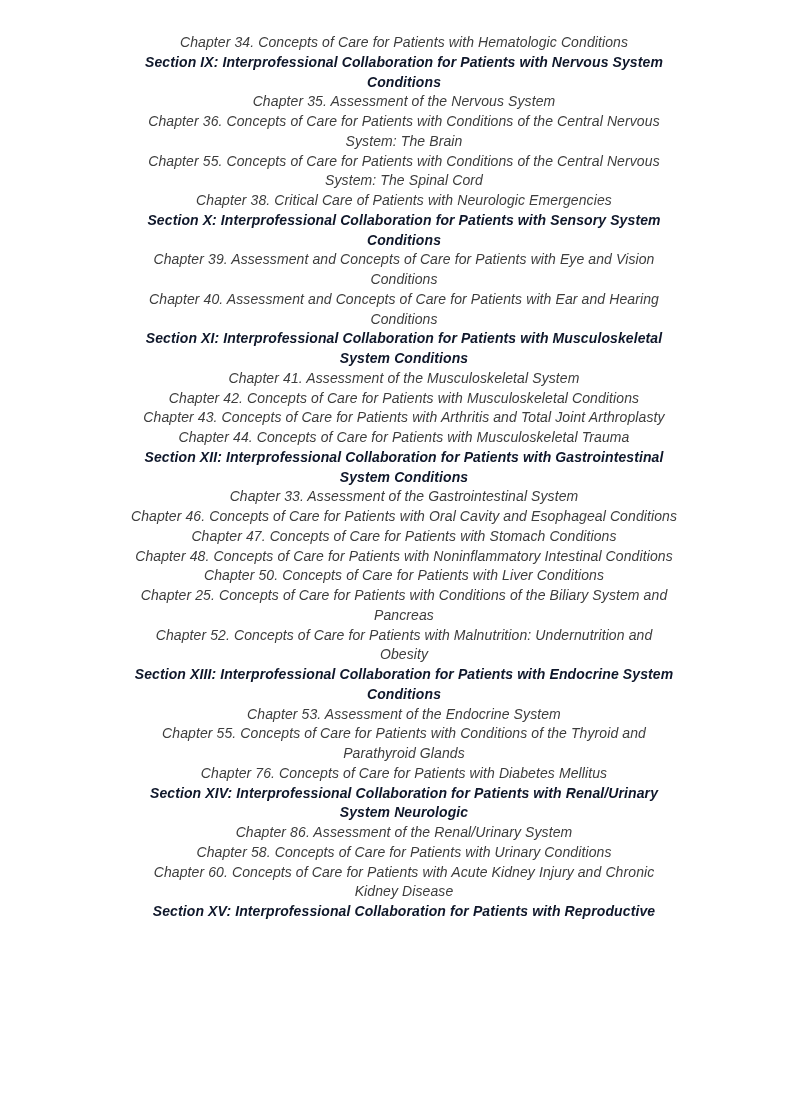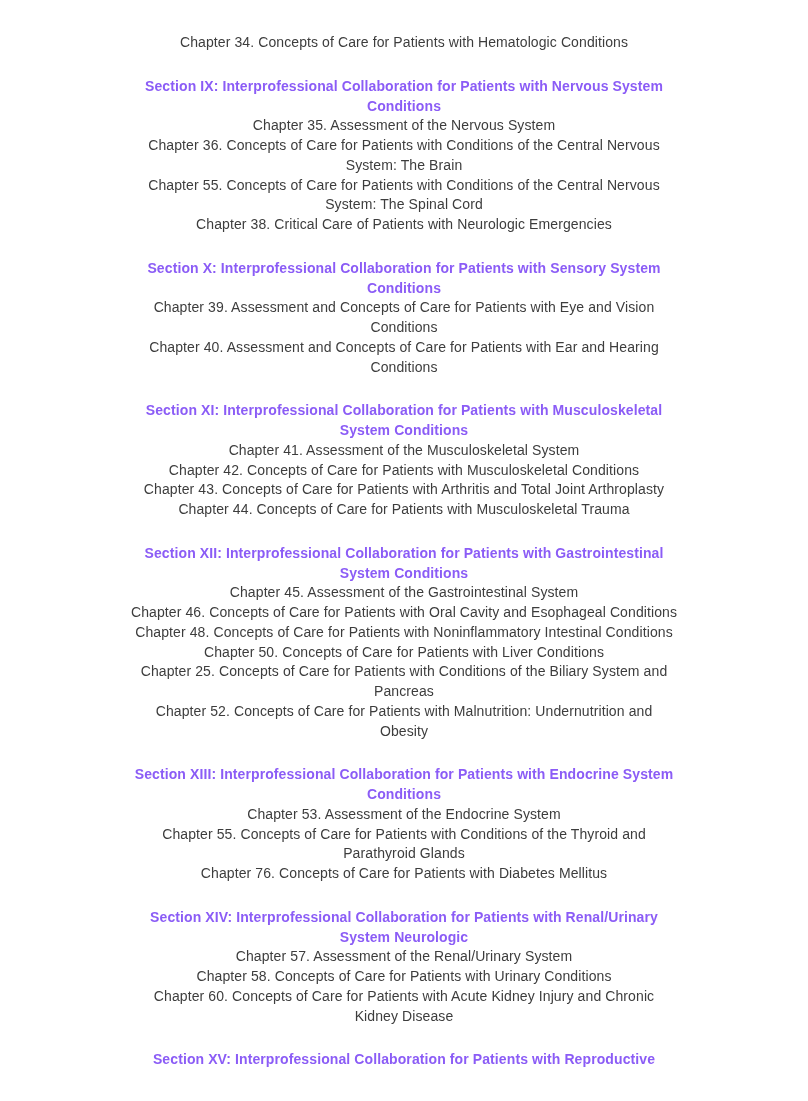--- a/index.html
+++ b/index.html
@@ -24,25 +24,25 @@
     width: 720px;
     margin: 0 auto;
   }
   .entry {
     white-space: pre-line;
     text-align: center;
     font-size: 14px;
     line-height: 19.75px;
     color: #3d3d3d;
     letter-spacing: 0.1px;
+    font-style: italic;
   }
   .entry.section {
     font-weight: 700;
-    color: #8b5cf6;
-    margin-top: 24px;
+    color: #0f172a;
   }
 </style>
 </head>
 <body>
 
 <div class="page">
   <div class="toc">
       <div class="entry chapter">Chapter 34. Concepts of Care for Patients with Hematologic Conditions</div>
       <div class="entry section">Section IX: Interprofessional Collaboration for Patients with Nervous System
 Conditions</div>
@@ -59,35 +59,36 @@
       <div class="entry chapter">Chapter 40. Assessment and Concepts of Care for Patients with Ear and Hearing
 Conditions</div>
       <div class="entry section">Section XI: Interprofessional Collaboration for Patients with Musculoskeletal
 System Conditions</div>
       <div class="entry chapter">Chapter 41. Assessment of the Musculoskeletal System</div>
       <div class="entry chapter">Chapter 42. Concepts of Care for Patients with Musculoskeletal Conditions</div>
       <div class="entry chapter">Chapter 43. Concepts of Care for Patients with Arthritis and Total Joint Arthroplasty</div>
       <div class="entry chapter">Chapter 44. Concepts of Care for Patients with Musculoskeletal Trauma</div>
       <div class="entry section">Section XII: Interprofessional Collaboration for Patients with Gastrointestinal
 System Conditions</div>
-      <div class="entry chapter">Chapter 45. Assessment of the Gastrointestinal System</div>
+      <div class="entry chapter">Chapter 33. Assessment of the Gastrointestinal System</div>
       <div class="entry chapter">Chapter 46. Concepts of Care for Patients with Oral Cavity and Esophageal Conditions</div>
+      <div class="entry chapter">Chapter 47. Concepts of Care for Patients with Stomach Conditions</div>
       <div class="entry chapter">Chapter 48. Concepts of Care for Patients with Noninflammatory Intestinal Conditions</div>
       <div class="entry chapter">Chapter 50. Concepts of Care for Patients with Liver Conditions</div>
       <div class="entry chapter">Chapter 25. Concepts of Care for Patients with Conditions of the Biliary System and
 Pancreas</div>
       <div class="entry chapter">Chapter 52. Concepts of Care for Patients with Malnutrition: Undernutrition and
 Obesity</div>
       <div class="entry section">Section XIII: Interprofessional Collaboration for Patients with Endocrine System
 Conditions</div>
       <div class="entry chapter">Chapter 53. Assessment of the Endocrine System</div>
       <div class="entry chapter">Chapter 55. Concepts of Care for Patients with Conditions of the Thyroid and
 Parathyroid Glands</div>
       <div class="entry chapter">Chapter 76. Concepts of Care for Patients with Diabetes Mellitus</div>
       <div class="entry section">Section XIV: Interprofessional Collaboration for Patients with Renal/Urinary
 System Neurologic</div>
-      <div class="entry chapter">Chapter 57. Assessment of the Renal/Urinary System</div>
+      <div class="entry chapter">Chapter 86. Assessment of the Renal/Urinary System</div>
       <div class="entry chapter">Chapter 58. Concepts of Care for Patients with Urinary Conditions</div>
       <div class="entry chapter">Chapter 60. Concepts of Care for Patients with Acute Kidney Injury and Chronic
 Kidney Disease</div>
       <div class="entry section">Section XV: Interprofessional Collaboration for Patients with Reproductive</div>
     </div>
 </div>
 
 </body></html>

